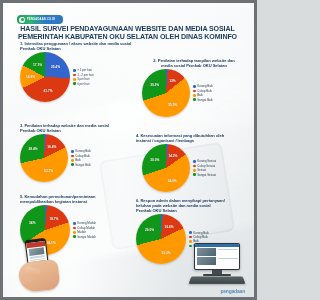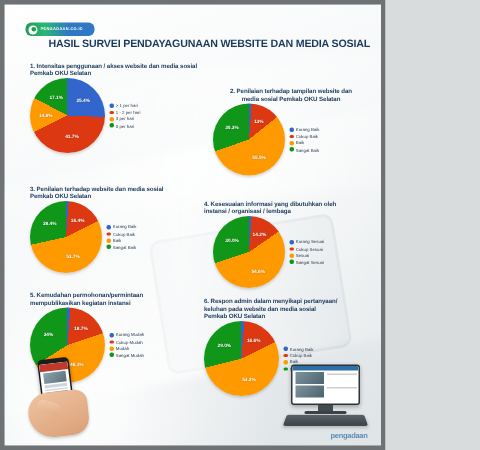--- a/index.html
+++ b/index.html
@@ -49,21 +49,21 @@
     display:flex;align-items:center;justify-content:center;
   }
   .badge .dot i{display:block;width:3px;height:3px;border-radius:50%;background:#1f9d55;}
   .badge .btxt{
     font-size:2.6px;color:#fff;letter-spacing:.25px;font-weight:bold;
     white-space:nowrap;overflow:hidden;line-height:9px;
   }
 
   
   .title{
-    position:absolute;left:20px;top:22px;width:233px;
+    position:absolute;left:8px;top:22px;width:233px;
     text-align:center;color:#1b3a5c;font-weight:bold;
     font-size:7.1px;line-height:8.2px;letter-spacing:-.12px;
   }
 
   
   .block{position:absolute;}
   .qhead{
     color:#1b3a5c;font-weight:bold;font-size:4.1px;line-height:5.1px;
     letter-spacing:-.05px;
   }
@@ -155,20 +155,21 @@
 
   <div class="badge">
     <span class="dot">
         <i></i>
       </span>
     <span class="btxt">PENGADAAN.CO.ID</span>
   </div>
 
   <div class="title">
     <div>HASIL SURVEI PENDAYAGUNAAN WEBSITE DAN MEDIA SOSIAL</div>
+    <div>PEMERINTAH KABUPATEN OKU SELATAN OLEH DINAS KOMINFO</div>
   </div>
 
   <div class="block" style="left:17px;top:38px;width:118px;">
     <div class="qhead">
       <div>1. Intensitas penggunaan / akses website dan media sosial</div>
       <div>Pemkab OKU Selatan</div>
     </div>
     <div class="chartrow">
       <div class="pie" id="pie1" style="width: 50px; height: 50px; background: conic-gradient(rgb(51, 102, 204) 0deg, rgb(51, 102, 204) 92.36deg, rgb(220, 57, 18) 92.36deg, rgb(220, 57, 18) 244deg, rgb(255, 153, 0) 244deg, rgb(255, 153, 0) 297.82deg, rgb(16, 150, 24) 297.82deg, rgb(16, 150, 24) 360deg);">
           <span class="plabel" style="left: 35.4623px; top: 14.9606px;">25.4%</span>

